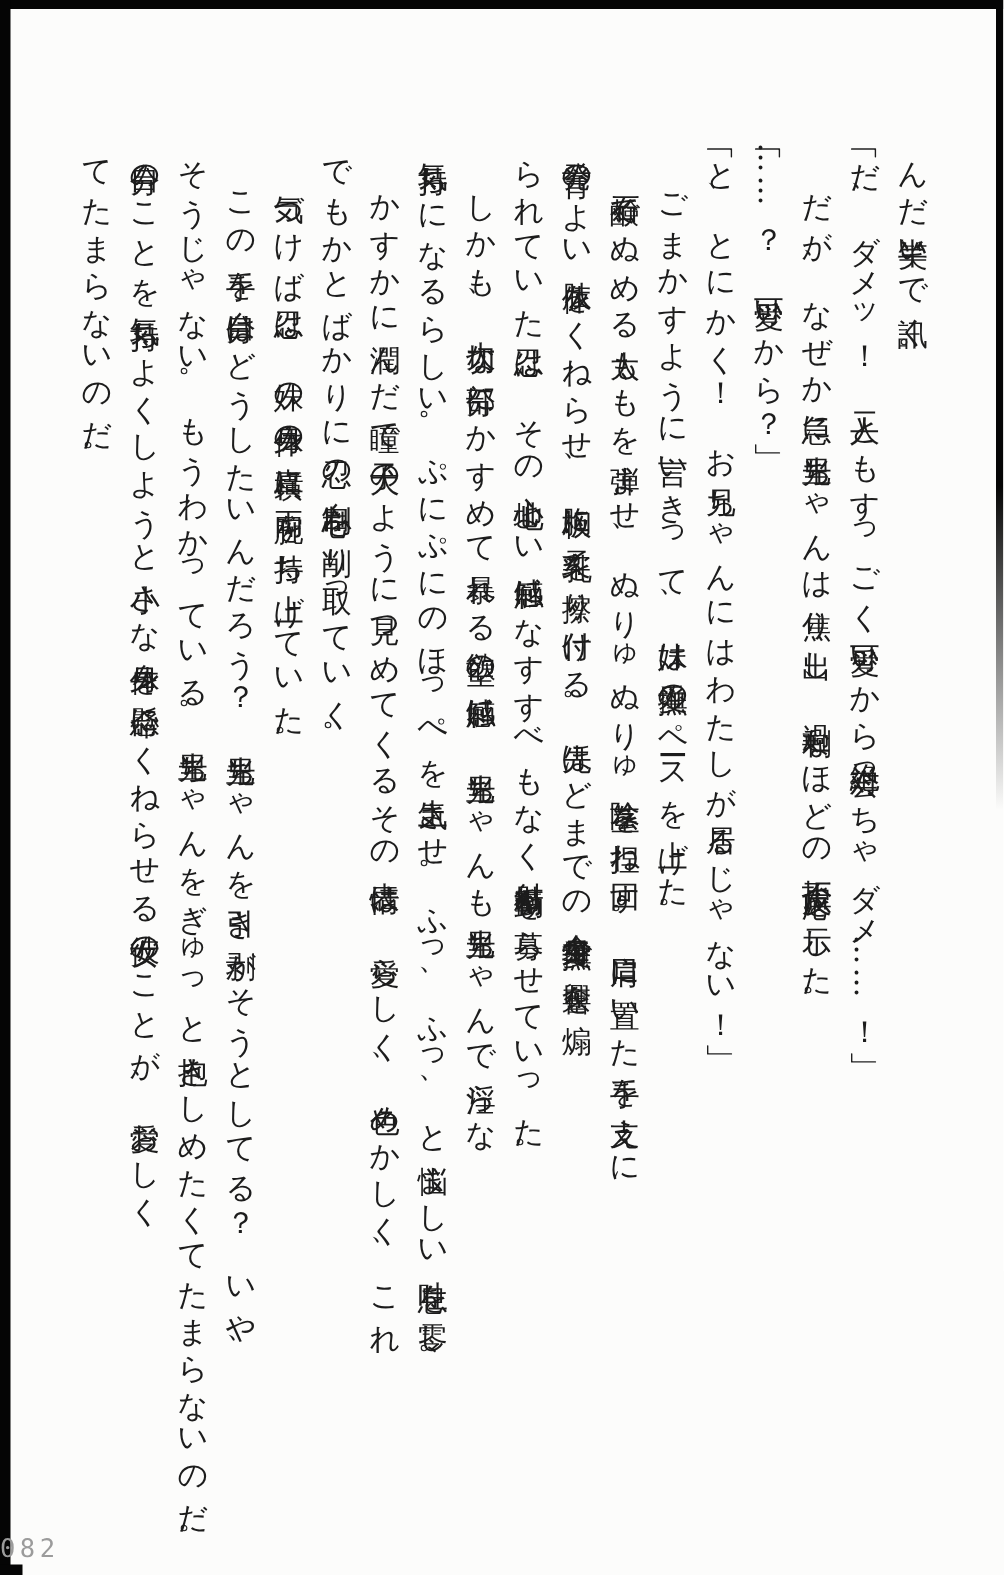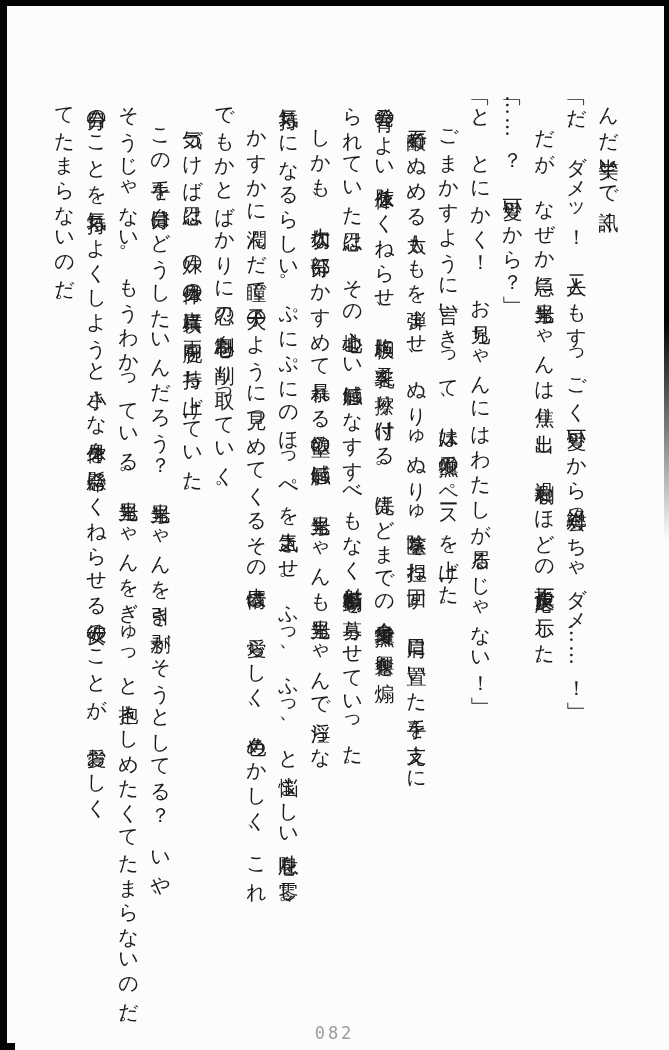--- a/index.html
+++ b/index.html
@@ -40,21 +40,21 @@
     line-height: 32px;      
     letter-spacing: 2px;    
     text-align: start;
   }
   .tline { white-space: nowrap; }
   .tline.indent { text-indent: 22px; }
 
   .page-number {
     position: absolute;
     left: 0; right: 0; bottom: 7px;
-    text-align: center;
+    text-align: left;
     font-family: "DejaVu Sans Mono", "Liberation Mono", monospace;
     font-size: 17px;
     letter-spacing: 3px;
     color: var(--pagenum);
   }
 </style>
 </head>
 <body>
 
 <div class="stage">

